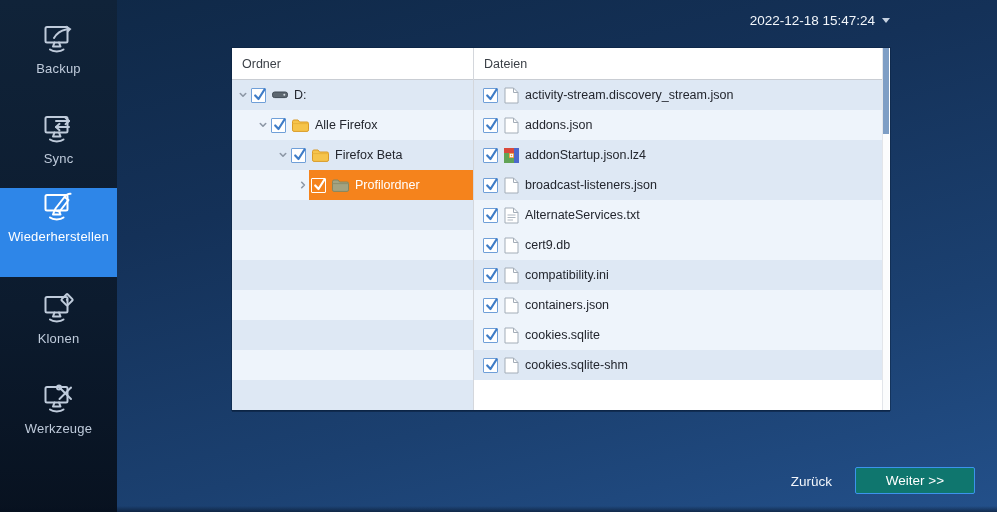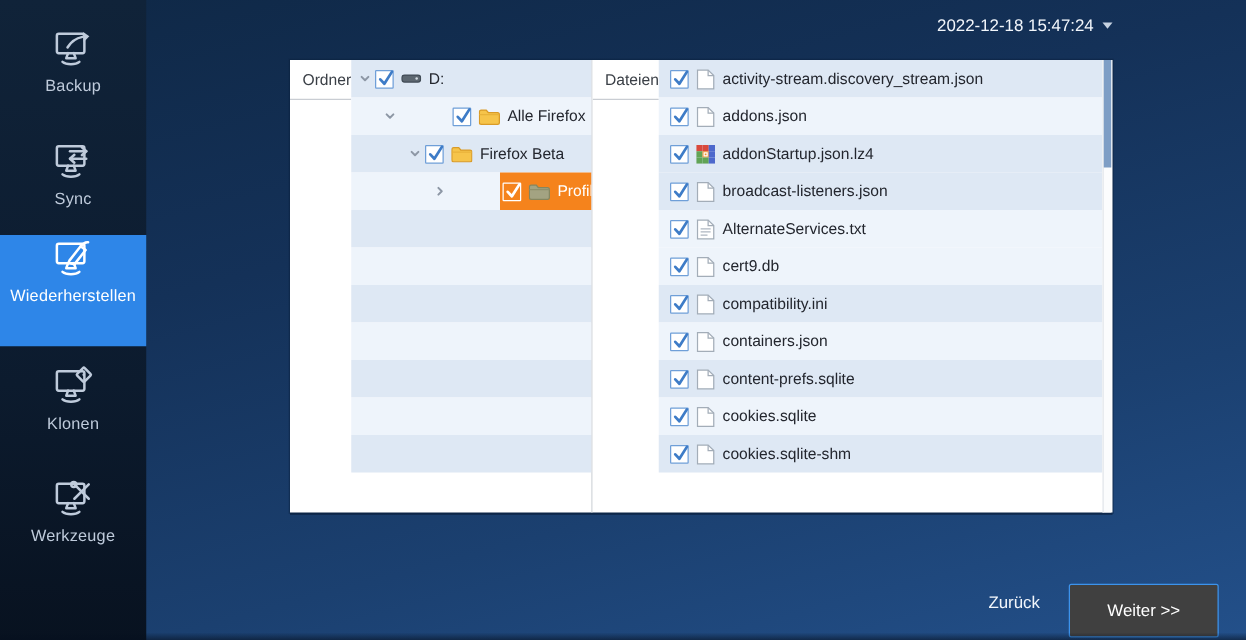--- a/index.html
+++ b/index.html
@@ -25,29 +25,29 @@
   
   .timestamp { position:absolute; top:13px; right:107px; display:flex; align-items:center;
     gap:7px; color:#f2f6fb; font-size:13.5px; cursor:pointer; }
   .caret-down { width:0; height:0; border-left:4px solid transparent;
     border-right:4px solid transparent; border-top:5px solid #c6d2e1; }
 
   
   .panel { position:absolute; left:232px; top:48px; width:658px; height:362px;
     display:flex; background:#ffffff;
     box-shadow: 0 0 0 1px rgba(8,30,60,.45), 0 2px 0 rgba(6,24,50,.5); }
-  .pane { display:flex; flex-direction:row; overflow:hidden; }
+  .pane { display:flex; flex-direction:column; overflow:hidden; }
   .pane-folders { width:242px; border-right:1px solid #d4d7dc; }
   .pane-files { width:408px; }
   .pane-header { height:32px; flex:0 0 32px; background:#ffffff; border-bottom:1px solid #c9cdd3;
     display:flex; align-items:center; padding-left:10px; font-size:12.5px; color:#3a3f46; }
   .rows { flex:1; display:flex; flex-direction:column; }
   .trow { height:30px; flex:0 0 30px; display:flex; align-items:center; }
   .stripe-dark  { background:#dee8f4; }
-  .stripe-light { background:#eef4fb;gap:42px; }
+  .stripe-light { background:#eef4fb; }
   .trow-content { display:flex; align-items:center; height:30px; flex:1; gap:6px; padding-left:2px; }
   .trow-content.selected { background:#f5831c; }
   .trow-content.selected .tlabel { color:#ffffff; }
   .tlabel { font-size:12.5px; color:#23262e; white-space:nowrap; }
   .chevron { width:12px; height:12px; flex:0 0 12px; display:inline-flex; align-items:center;
     justify-content:center; line-height:0; cursor:pointer; }
   .cb { width:15px; height:15px; flex:0 0 15px; position:relative; background:#ffffff;
     border:1px solid #6f9fd8; border-radius:1px; cursor:pointer; }
   .cb svg { position:absolute; left:0px; top:-4px; overflow:visible; }
   .cb.cb-white { background:transparent; border-color:#ffffff; }
@@ -55,22 +55,22 @@
   .frow { height:30px; flex:0 0 30px; display:flex; align-items:center; gap:6px; padding-left:9px; }
 
   
   .scrollbar { width:7px; flex:0 0 7px; background:#fbfcfd; border-left:1px solid #e2e5ea;
     position:relative; cursor:pointer; }
   .scroll-thumb { position:absolute; top:0; left:0; width:6px; height:86px; background:#7e9ec5; }
 
   
   .back-link { position:absolute; top:474px; right:165px; color:#f2f6fb; font-size:13.5px;
     cursor:pointer; }
-  .next-button { position:absolute; top:467px; left:855px; width:120px; height:43px;
-    background:#404040; border:1px solid #3c93ec; border-radius:2px; color:#ffffff;
+  .next-button { position:absolute; top:467px; left:855px; width:120px; height:27px;
+    background:#0f766e; border:1px solid #3c93ec; border-radius:2px; color:#ffffff;
     font-size:13.5px; display:flex; align-items:center; justify-content:center;
     cursor:pointer; font-family:inherit; }
 </style>
 </head>
 <body>
 
 <div class="sidebar">
     <div class="side-item" style="top: 18px; height: 72px; padding-top: 6px;">
       <span class="side-icon"><svg width="36" height="32" viewBox="0 0 36 32" style="overflow:visible" fill="none" stroke="currentColor" stroke-width="2" stroke-linecap="round" stroke-linejoin="round">
     <rect x="4.5" y="3" width="22" height="15.5" rx="1.5"></rect>
@@ -349,34 +349,20 @@
             </svg>
           </span>
           <span class="ficon">
             <svg width="15" height="17" viewBox="0 0 15 17">
               <path d="M1 1 H9.5 L14 5.5 V16 H1 Z" fill="#ffffff" stroke="#a3adb8"></path>
               <path d="M9.5 1 V5.5 H14" fill="none" stroke="#a3adb8"></path>
             </svg>
           </span>
     <span class="tlabel">containers.json</span>
         </div>
-        <div class="frow stripe-dark">
-          <span class="cb">
-    <svg width="15" height="17" viewBox="0 0 15 17" fill="none" stroke="#3e7cc7" stroke-width="2.2" stroke-linecap="round" stroke-linejoin="round">
-              <path d="M3.2 10.5 L6.5 14 L12.5 4.5"></path>
-            </svg>
-          </span>
-          <span class="ficon">
-            <svg width="15" height="17" viewBox="0 0 15 17">
-              <path d="M1 1 H9.5 L14 5.5 V16 H1 Z" fill="#ffffff" stroke="#a3adb8"></path>
-              <path d="M9.5 1 V5.5 H14" fill="none" stroke="#a3adb8"></path>
-            </svg>
-          </span>
-    <span class="tlabel">content-prefs.sqlite</span>
-        </div>
         <div class="frow stripe-light">
           <span class="cb">
     <svg width="15" height="17" viewBox="0 0 15 17" fill="none" stroke="#3e7cc7" stroke-width="2.2" stroke-linecap="round" stroke-linejoin="round">
               <path d="M3.2 10.5 L6.5 14 L12.5 4.5"></path>
             </svg>
           </span>
           <span class="ficon">
             <svg width="15" height="17" viewBox="0 0 15 17">
               <path d="M1 1 H9.5 L14 5.5 V16 H1 Z" fill="#ffffff" stroke="#a3adb8"></path>
               <path d="M9.5 1 V5.5 H14" fill="none" stroke="#a3adb8"></path>

